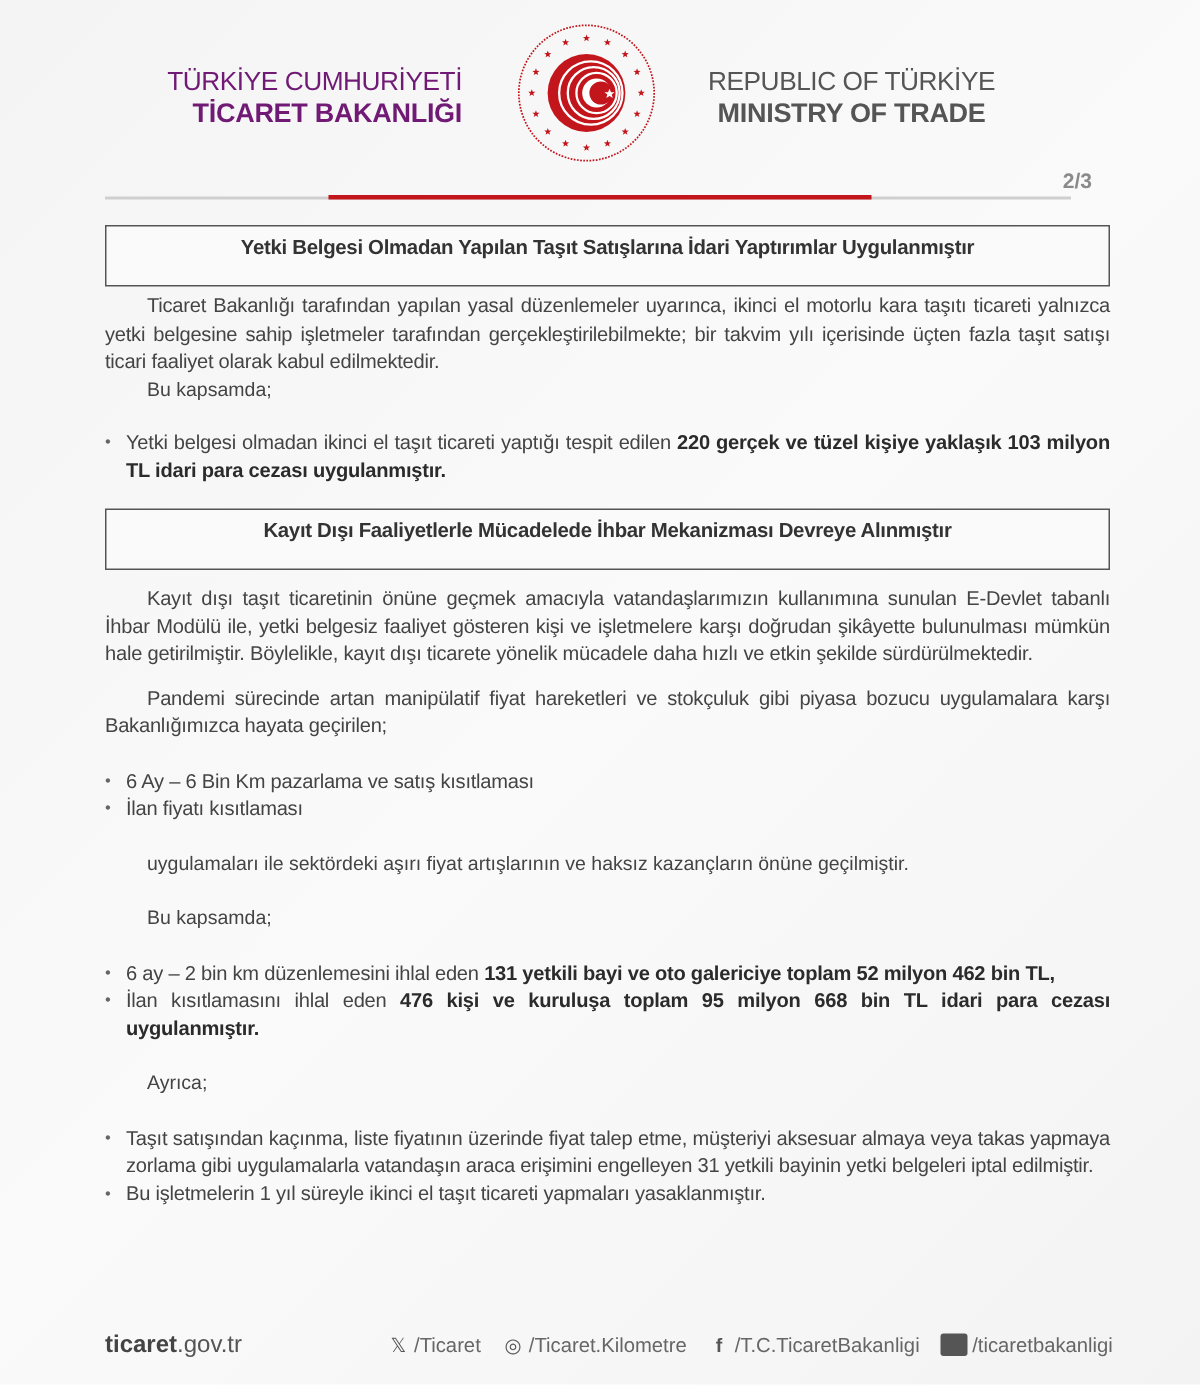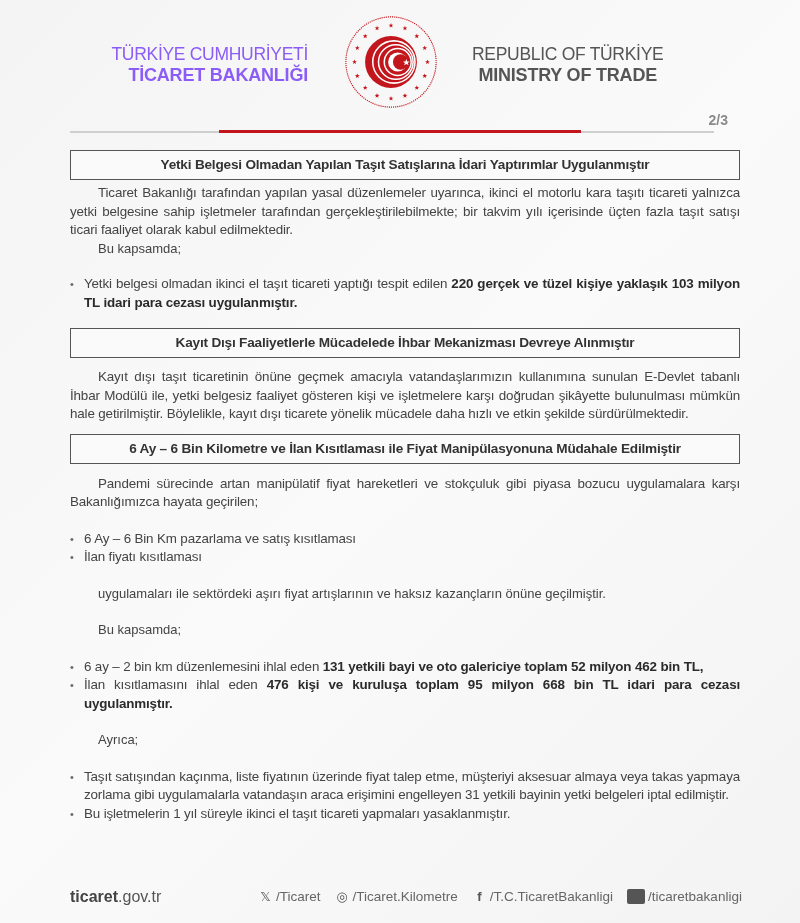--- a/index.html
+++ b/index.html
@@ -9,21 +9,21 @@
     font-family: "Liberation Sans", "DejaVu Sans", sans-serif;
     color: #3a3a3a;
     position: relative;
     overflow: hidden;
   }
   .header {
     position: absolute; left: 0; top: 0; width: 800px; height: 118px;
   }
   .org-left {
     position: absolute; right: 492px; top: 44px; text-align: right;
-    color: #8b5cf6; line-height: 21px;
+    color: #701a75; line-height: 21px;
   }
   .org-right {
     position: absolute; left: 472px; top: 44px; text-align: center;
     color: #555; line-height: 21px;
   }
   .org-light { font-size: 17.5px; letter-spacing: -0.3px; }
   .org-bold { font-size: 18px; font-weight: bold; letter-spacing: -0.2px; }
   .logo {
     position: absolute; left: 343px; top: 14px; width: 96px; height: 96px;
   }
@@ -35,21 +35,21 @@
   }
   .page-num {
     position: absolute; right: 72px; top: 112px; font-size: 14px; color: #8a8a8a; font-weight: bold;
   }
   .content {
     position: absolute; left: 70px; top: 150px; width: 670px;
   }
   .section-title {
     border: 1.5px solid #555; background: #fafafa;
     text-align: center; font-weight: bold; font-size: 13.6px;
-    color: #333; height: 30px; line-height: 27px; letter-spacing: -0.2px;
+    color: #333; height: 41px; line-height: 27px; letter-spacing: -0.2px;
   }
   .para {
     font-size: 13.4px; line-height: 18.5px; color: #444; text-align: justify;
     letter-spacing: -0.15px;
   }
   .indent { text-indent: 28px; }
   .sub { padding-left: 28px; font-size: 13px; line-height: 18.5px; color: #444; }
   ul.bullets { list-style: none; }
   ul.bullets li {
     position: relative; padding-left: 14px; font-size: 13.4px; line-height: 18.5px;
@@ -123,21 +123,20 @@
   <div class="section-title">Yetki Belgesi Olmadan Yapılan Taşıt Satışlarına İdari Yaptırımlar Uygulanmıştır</div>
   <p class="para indent" style="margin-top:4px">Ticaret Bakanlığı tarafından yapılan yasal düzenlemeler uyarınca, ikinci el motorlu kara taşıtı ticareti yalnızca yetki belgesine sahip işletmeler tarafından gerçekleştirilebilmekte; bir takvim yılı içerisinde üçten fazla taşıt satışı ticari faaliyet olarak kabul edilmektedir.</p>
   <p class="sub">Bu kapsamda;</p>
   <ul class="bullets" style="margin-top:17px">
     <li><span>Yetki belgesi olmadan ikinci el taşıt ticareti yaptığı tespit edilen </span><b>220 gerçek ve tüzel kişiye yaklaşık 103 milyon TL idari para cezası uygulanmıştır.</b></li>
   </ul>
 
   <div class="section-title" style="margin-top:16px">Kayıt Dışı Faaliyetlerle Mücadelede İhbar Mekanizması Devreye Alınmıştır</div>
   <p class="para indent" style="margin-top:10px">Kayıt dışı taşıt ticaretinin önüne geçmek amacıyla vatandaşlarımızın kullanımına sunulan E-Devlet tabanlı İhbar Modülü ile, yetki belgesiz faaliyet gösteren kişi ve işletmelere karşı doğrudan şikâyette bulunulması mümkün hale getirilmiştir. Böylelikle, kayıt dışı ticarete yönelik mücadele daha hızlı ve etkin şekilde sürdürülmektedir.</p>
 
-  <div class="section-title" style="margin-top:10px">6 Ay – 6 Bin Kilometre ve İlan Kısıtlaması ile Fiyat Manipülasyonuna Müdahale Edilmiştir</div>
   <p class="para indent" style="margin-top:11px">Pandemi sürecinde artan manipülatif fiyat hareketleri ve stokçuluk gibi piyasa bozucu uygulamalara karşı Bakanlığımızca hayata geçirilen;</p>
   <ul class="bullets" style="margin-top:18px">
     <li>6 Ay – 6 Bin Km pazarlama ve satış kısıtlaması</li>
     <li>İlan fiyatı kısıtlaması</li>
   </ul>
   <p class="sub" style="margin-top:18px">uygulamaları ile sektördeki aşırı fiyat artışlarının ve haksız kazançların önüne geçilmiştir.</p>
   <p class="sub" style="margin-top:18px">Bu kapsamda;</p>
   <ul class="bullets" style="margin-top:18px">
     <li><span>6 ay – 2 bin km düzenlemesini ihlal eden </span><b>131 yetkili bayi ve oto galericiye toplam 52 milyon 462 bin TL,</b></li>
     <li><span>İlan kısıtlamasını ihlal eden </span><b>476 kişi ve kuruluşa toplam 95 milyon 668 bin TL idari para cezası uygulanmıştır.</b></li>

